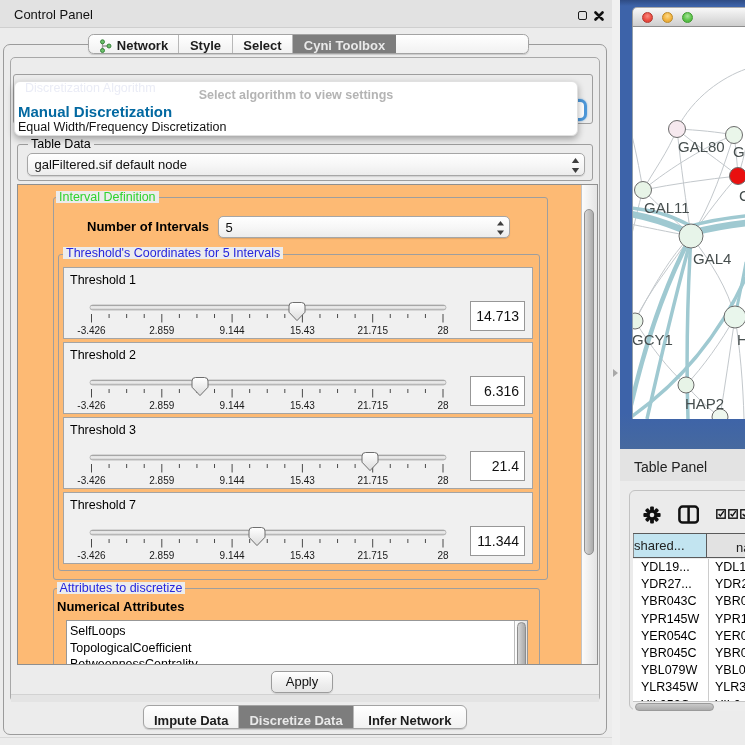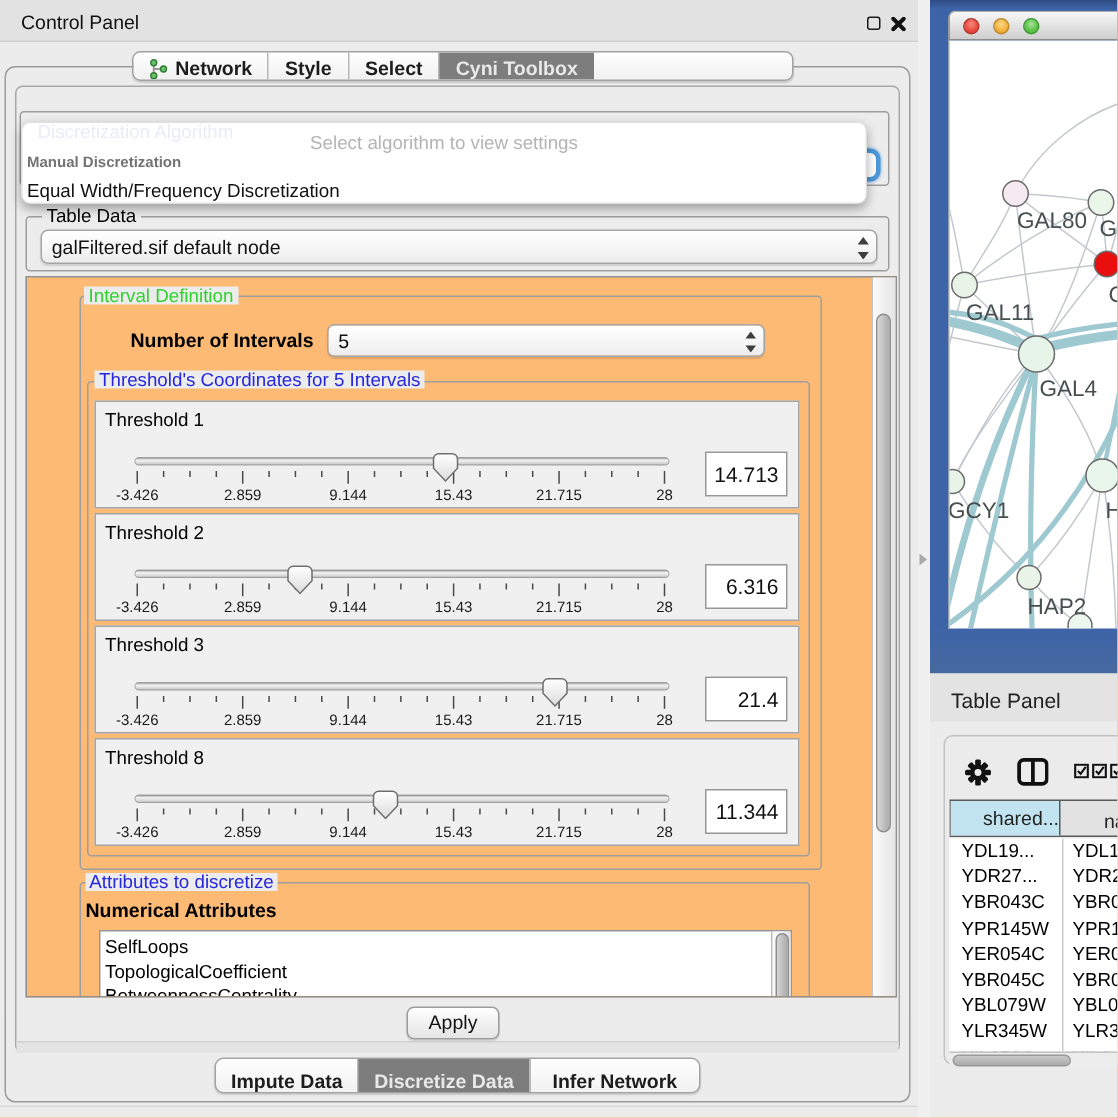--- a/index.html
+++ b/index.html
@@ -200,21 +200,21 @@
 </svg>
 <div class="tlab" style="left:27.5px">-3.426</div>
 <div class="tlab" style="left:97.8px">2.859</div>
 <div class="tlab" style="left:168.1px">9.144</div>
 <div class="tlab" style="left:238.4px">15.43</div>
 <div class="tlab" style="left:308.7px">21.715</div>
 <div class="tlab" style="left:379.0px">28</div>
 <div class="field">21.4</div>
 </div>
 <div class="tpanel" style="top:307px">
-<div class="tt">Threshold 8</div>
+<div class="tt">Threshold 7</div>
 <svg class="abs" style="left:0;top:0" width="468" height="70" viewBox="0 0 468 70">
 <defs>
           <linearGradient id="tr492" x1="0" y1="0" x2="0" y2="1">
 <stop offset="0" stop-color="#8e8e8e"></stop>
             <stop offset="0.35" stop-color="#f3f3f3"></stop>
             <stop offset="0.75" stop-color="#d8d8d8"></stop>
             <stop offset="1" stop-color="#b5b5b5"></stop>
           </linearGradient>
 <linearGradient id="th492" x1="0" y1="0" x2="0" y2="1">
 <stop offset="0" stop-color="#ffffff"></stop>
@@ -268,22 +268,22 @@
   </div>
 <div class="abs" style="left:271px;top:671px;width:62px;height:22px;border:1px solid #9c9c9c;border-radius:5px;background:linear-gradient(#ffffff,#eeeeee 60%,#e6e6e6);font-size:13px;color:#111;text-align:center;line-height:20px;box-shadow:0 1px 1px rgba(0,0,0,0.12)">Apply</div>
 <div class="seg" style="left:143px;top:705px;width:324px;height:24px;border-radius:6px">
 <div style="width:95px">Impute Data</div>
 <div class="sel" style="width:115px">Discretize Data</div>
 <div style="width:114px">Infer Network</div>
 </div>
 <div class="abs" style="left:0;top:737px;width:612px;height:1px;background:#d9d9d9"></div>
 <div class="abs" style="left:14px;top:81px;width:564px;height:55px;background:#fff;border-radius:6px;border:1px solid #e0e0e0;box-shadow:0 3px 7px rgba(0,0,0,0.33)">
 <div style="position:absolute;left:10px;top:-1px;font-size:12.5px;color:#eaecf6;font-weight:normal">Discretization Algorithm</div>
-<div style="position:absolute;left:0;top:6px;width:100%;text-align:center;font-size:12.5px;font-weight:normal;color:#b4b4b4">Select algorithm to view settings</div>
-<div style="position:absolute;left:3px;top:21px;font-size:10px;font-weight:bold;color:#737373">Manual Discretization</div>
+<div style="position:absolute;left:0;top:6px;width:100%;text-align:center;font-size:12.5px;font-weight:bold;color:#b4b4b4">Select algorithm to view settings</div>
+<div style="position:absolute;left:3px;top:21px;font-size:15px;font-weight:bold;color:#0369a1">Manual Discretization</div>
 <div style="position:absolute;left:3px;top:38px;font-size:12.5px;color:#111">Equal Width/Frequency Discretization</div>
 </div>
 <div class="abs" style="left:612px;top:0;width:8px;height:745px;background:#f0f0f0"></div>
 <svg class="abs" style="left:611px;top:368px" width="8" height="10" viewBox="0 0 8 10">
     <path d="M2,1 L7,5 L2,9 Z" fill="#a9a9a9"></path>
   </svg>
 <div class="abs" style="left:620px;top:0;width:125px;height:449px;background:linear-gradient(#2f4c84,#3d63a9 6px,#3d63a9 92%,#46699f)"></div>
 <div class="abs" style="left:632px;top:7px;width:113px;height:20px;background:linear-gradient(#f8f8f8,#cecece);border-top-left-radius:5px;border-left:1px solid #9a9a9a;border-top:1px solid #ababab;border-bottom:1px solid #8d8d8d">
 <div style="position:absolute;left:9px;top:4px;width:11px;height:11px;border-radius:50%;background:radial-gradient(circle at 50% 35%,#f88a80,#ec4d42 55%,#d93a30);border:0.5px solid #b33730"></div>
 <div style="position:absolute;left:29px;top:4px;width:11px;height:11px;border-radius:50%;background:radial-gradient(circle at 50% 35%,#fbd98a,#f3b43f 55%,#dd9c2e);border:0.5px solid #bd8b28"></div>
@@ -382,21 +382,21 @@
   </svg>
 <svg class="abs" style="left:728px;top:509px" width="10" height="10" viewBox="0 0 10 10">
 <rect x="0.8" y="0.8" width="8.4" height="8.4" fill="none" stroke="#111" stroke-width="1.4"></rect>
 <path d="M2.6,5 L4.4,6.9 L7.8,2.2" fill="none" stroke="#111" stroke-width="1.4"></path>
   </svg>
 <svg class="abs" style="left:740px;top:509px" width="10" height="10" viewBox="0 0 10 10">
 <rect x="0.8" y="0.8" width="8.4" height="8.4" fill="none" stroke="#111" stroke-width="1.4"></rect>
 <path d="M2.6,5 L4.4,6.9 L7.8,2.2" fill="none" stroke="#111" stroke-width="1.4"></path>
   </svg>
 <div class="abs" style="left:633px;top:533px;width:112px;height:25px;border-top:1px solid #5a5a5a;border-bottom:1px solid #5a5a5a;background:#e2e2e2"></div>
-<div class="abs" style="left:633px;top:534px;width:74px;height:23px;background:#c2e4f0;border-left:1px solid #8a8a8a;border-right:1px solid #5a5a5a;font-size:13px;color:#222;text-align:right;line-height:23px">shared...</div>
+<div class="abs" style="left:633px;top:534px;width:74px;height:23px;background:#c2e4f0;border-left:1px solid #8a8a8a;border-right:1px solid #5a5a5a;font-size:13px;color:#222;text-align:left;line-height:23px">shared...</div>
 <div class="abs" style="left:736px;top:540px;font-size:13px;color:#222">na</div>
 <div class="abs" style="left:633px;top:559px;width:112px;height:142px;background:#fff;overflow:hidden">
 <div style="position:absolute;left:74.5px;top:0;width:1px;height:142px;background:#cccccc"></div>
 <div class="row" style="left:8px;top:1.0px">YDL19...</div>
 <div class="row" style="left:82px;top:1.0px">YDL1</div>
 <div class="row" style="left:8px;top:18.2px">YDR27...</div>
 <div class="row" style="left:82px;top:18.2px">YDR2</div>
 <div class="row" style="left:8px;top:35.4px">YBR043C</div>
 <div class="row" style="left:82px;top:35.4px">YBR0</div>
 <div class="row" style="left:8px;top:52.6px">YPR145W</div>

